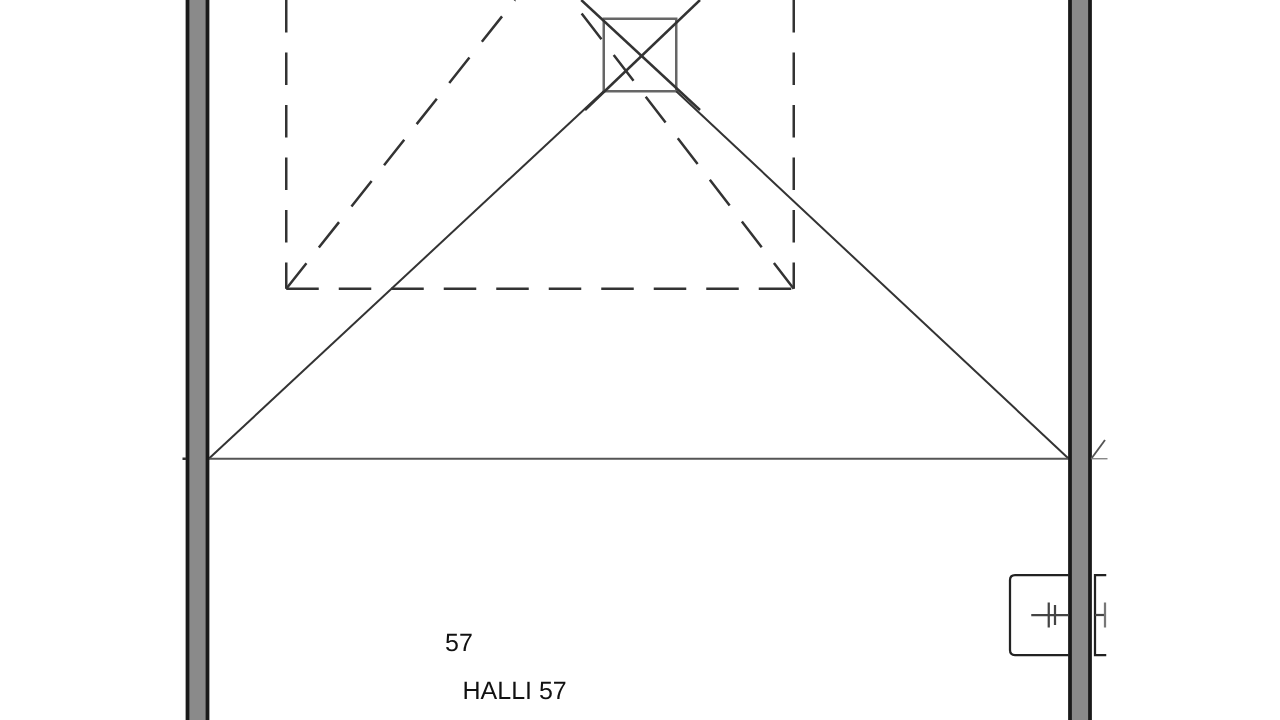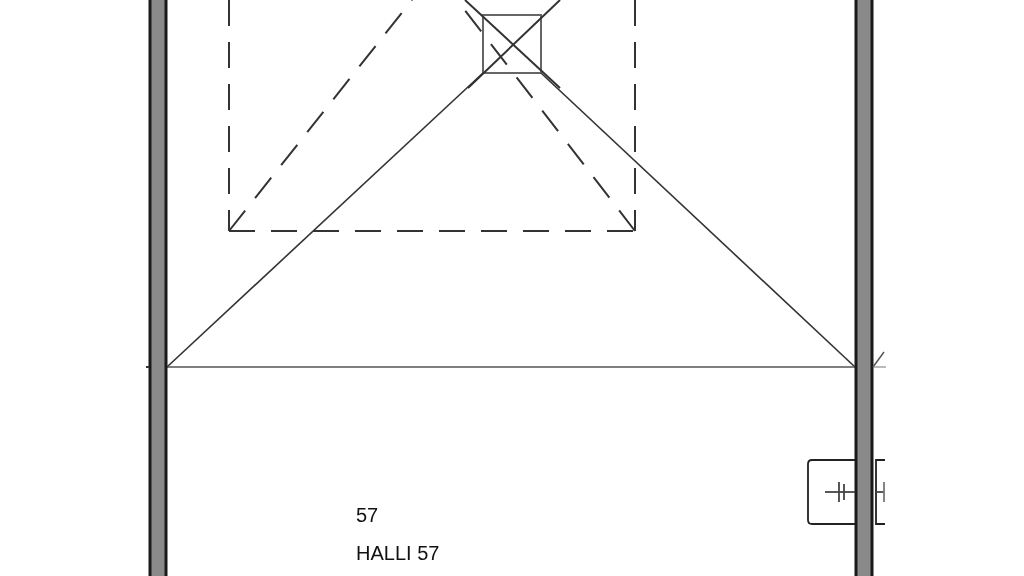--- a/index.html
+++ b/index.html
@@ -1,20 +1,20 @@
 <!DOCTYPE html>
 <html><head>
 <meta charset="utf-8">
 <style>
   html, body { margin: 0; padding: 0; background: #ffffff; }
   body { width: 1024px; height: 576px; overflow: hidden; position: relative; font-family: "Liberation Sans", sans-serif; }
   #canvas { position: absolute; left: 0; top: 0; }
   .room-label { position: absolute; left: 356px; color: #111; font-size: 20px; line-height: 34px; white-space: nowrap; }
   #room-number { top: 498px; }
-  #room-name { top: 536px; }
+  #room-name { top: 536px; margin-left: 14px; }
 </style>
 </head>
 <body>
 
 <svg id="canvas" width="1024" height="576" viewBox="0 0 1024 576">
 
   <g stroke="#333" stroke-width="2" fill="none" stroke-dasharray="26,16">
     <line x1="229" y1="0" x2="229" y2="231"></line>
     <line x1="635" y1="0" x2="635" y2="231"></line>
     <line x1="229" y1="231" x2="635" y2="231"></line>

